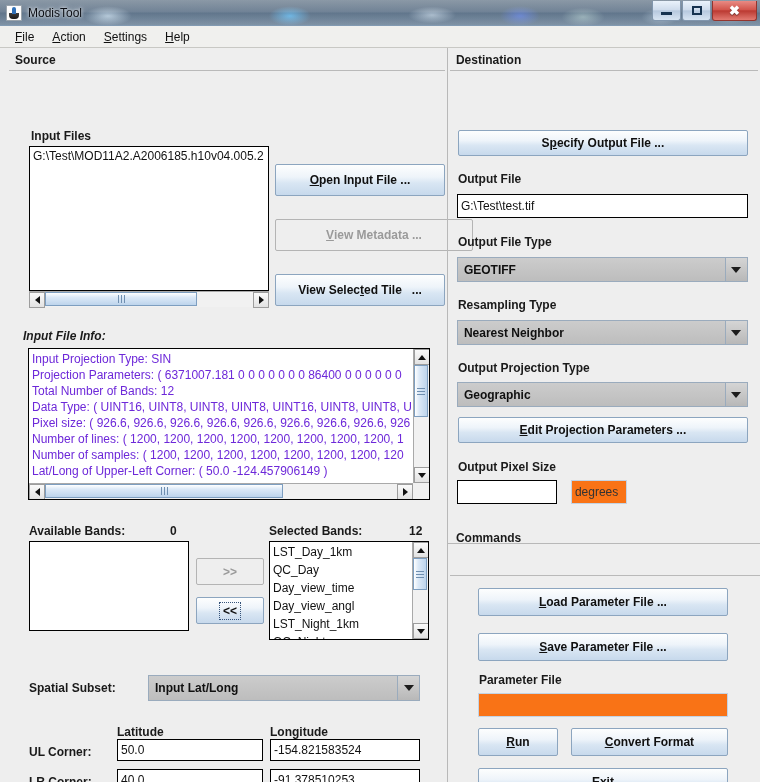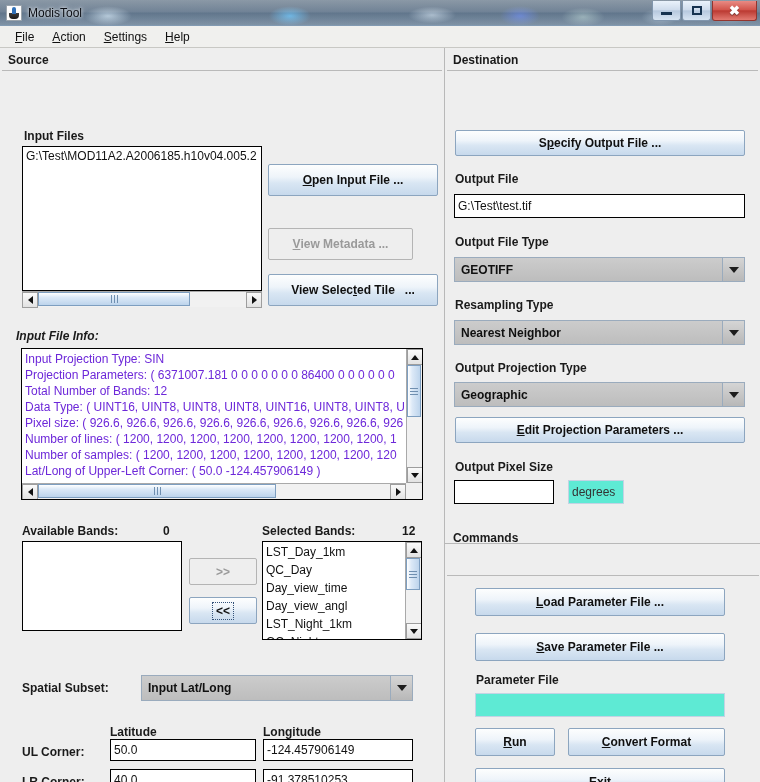--- a/index.html
+++ b/index.html
@@ -106,20 +106,21 @@
     cursor: default;
   }
   .menu-item u { text-decoration: underline; }
 
   
   .body-area {
     position: relative;
     height: 734px;
     background: #eeeeee;
     display: flex;
+    padding-left: 7px;
   }
   .col-left  { width: 444px; position: relative; }
   .col-right { width: 316px; position: relative; border-left: 1px solid #b8b8b8; }
 
   .panel-title {
     font-size: 12px; color: #1a1a1a; font-weight: bold;
     padding: 5px 0 3px 8px;
   }
   .panel-rule {
     height: 1px; background: #b9b9b9; margin: 0 2px 0 2px;
@@ -153,21 +154,21 @@
 
   .jtext {
     background: #ffffff;
     border: 1px solid #000000;
     font-size: 12px; color: #111111;
     padding: 2px 3px;
     display: flex; align-items: center;
     overflow: hidden; white-space: nowrap;
   }
   .jtext.readonly {
-    background: #5eead4;
+    background: #f97316;
     border: 1px solid #c3d3e4;
     color: #333333;
   }
 
   .jcombo {
     background: #c0c0c0;
     background: linear-gradient(180deg, #cccccc 0%, #bdbdbd 100%);
     border: 1px solid #9aabbd;
     display: flex; align-items: center;
     font-size: 12px; color: #101010; font-weight: bold;
@@ -303,21 +304,21 @@
           </div>
         </div>
         <div class="sb-btn">
             <div class="tri-right-s"></div>
           </div>
       </div>
 
       <div class="abs jbutton" style="left:268px; top:116px; width:170px; height:32px;">
         <span><u>O</u>pen Input File ...</span>
       </div>
-      <div class="abs jbutton disabled" style="left:268px; top:180px; width:145px; height:32px;">
+      <div class="abs jbutton disabled" style="left:268px; top:171px; width:198px; height:32px;">
         <span><u>V</u>iew Metadata ...</span>
       </div>
       <div class="abs jbutton" style="left:268px; top:226px; width:170px; height:32px;">
         <span>View Selec<u>t</u>ed Tile&nbsp;&nbsp; ...</span>
       </div>
 
       <div class="abs lbl" style="left:16px; top:281px;font-style:italic;">Input File Info:</div>
 
       <div class="abs infoarea" style="left:21px; top:300px; width:402px; height:152px;">
         <div style="position:absolute; left:0; top:2px; right:17px; bottom:17px; overflow:hidden;">
@@ -405,21 +406,21 @@
         <div class="arrowbox">
             <div class="tri-down"></div>
           </div>
       </div>
 
       <div class="abs lbl" style="left:110px; top:677px;">Latitude</div>
       <div class="abs lbl" style="left:263px; top:677px;text-align:right;">Longitude</div>
 
       <div class="abs lbl" style="left:22px; top:697px;">UL Corner:</div>
       <div class="abs jtext" style="left:110px; top:691px; width:146px; height:22px;">50.0</div>
-      <div class="abs jtext" style="left:263px; top:691px; width:150px; height:22px;">-124.457906149</div>
+      <div class="abs jtext" style="left:263px; top:691px; width:150px; height:22px;">-154.821583524</div>
 
       <div class="abs lbl" style="left:22px; top:727px;">LR Corner:</div>
       <div class="abs jtext" style="left:110px; top:721px; width:146px; height:22px;">40.0</div>
       <div class="abs jtext" style="left:263px; top:721px; width:150px; height:22px;">-91.378510253</div>
     </div>
 
     <div class="col-right">
       <div class="panel-title">Destination</div>
       <div class="panel-rule"></div>
 

